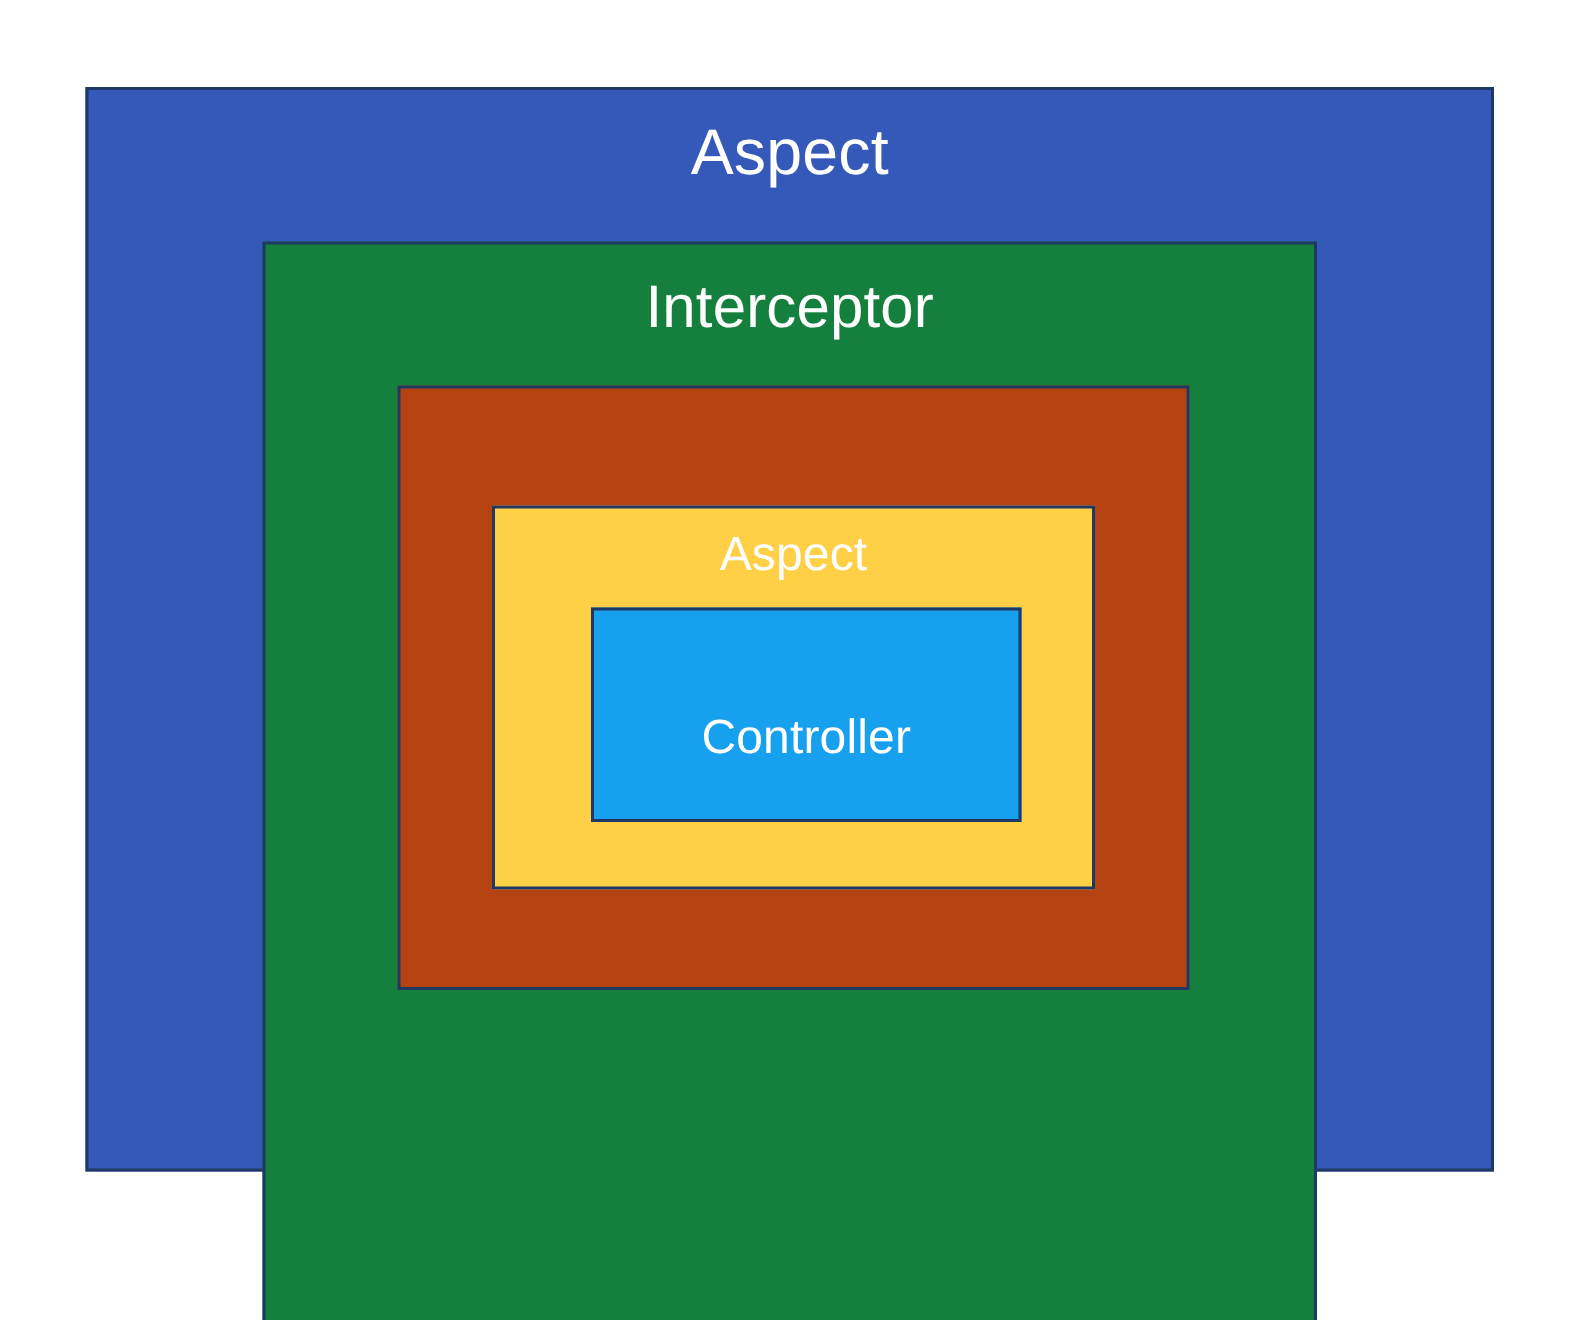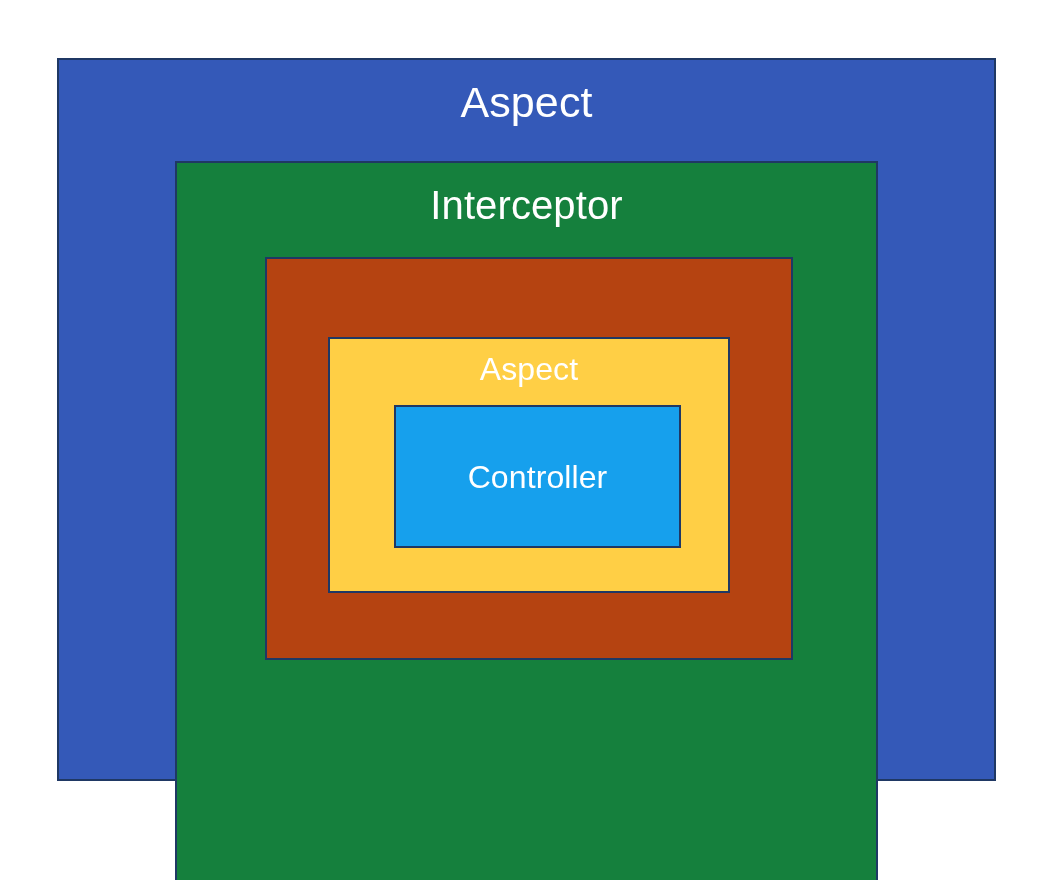--- a/index.html
+++ b/index.html
@@ -117,21 +117,21 @@
 
   
   #layer-controller {
     left: 64px;
     top: 66px;
     width: 287px;
     height: 143px;
     background: #16a0ed;
   }
   #layer-controller > .layer-label {
-    top: 54px;
+    top: 68px;
     font-size: 32px;
   }
 </style>
 </head>
 <body>
 
 <div id="canvas">
 
   <div class="layer" id="layer-filter">
     <div class="layer-label">Aspect</div>

